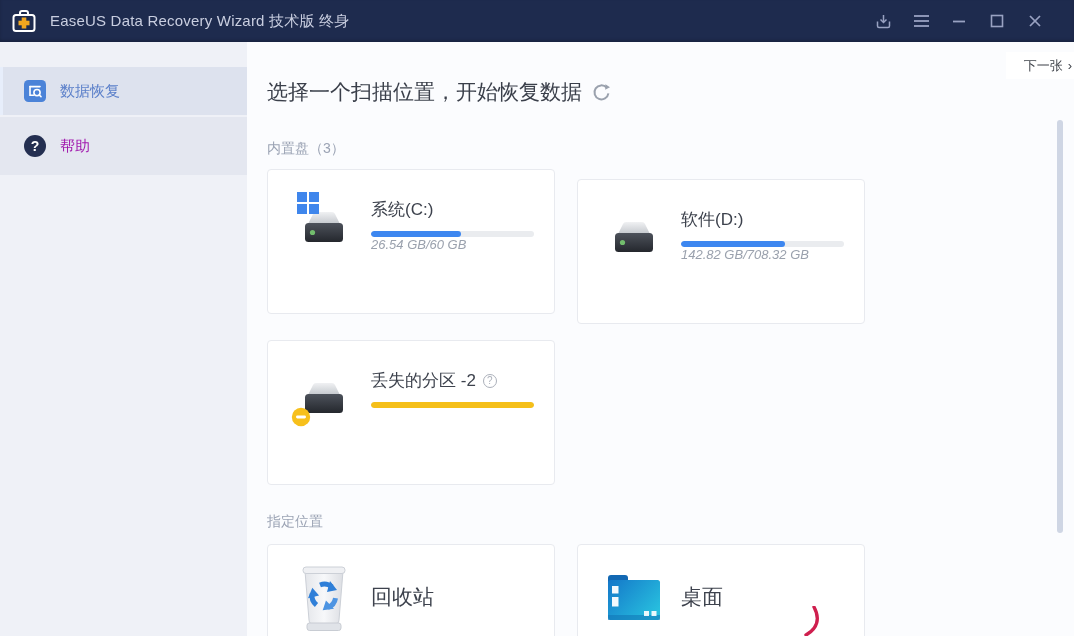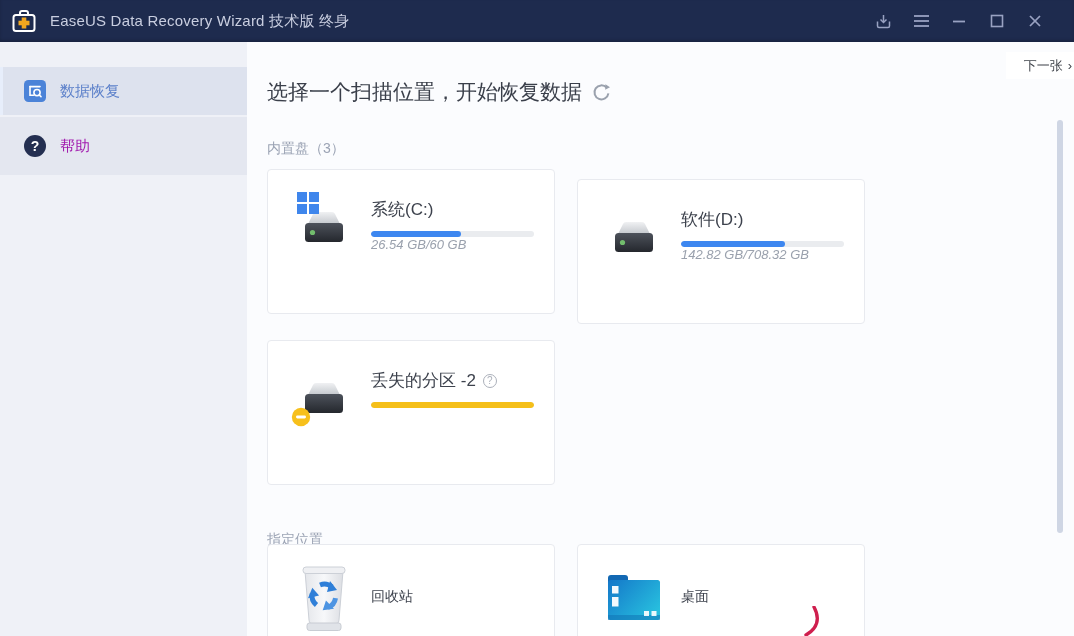--- a/index.html
+++ b/index.html
@@ -44,21 +44,21 @@
   }
 
   
   .main { position:absolute; left:247px; top:42px; width:827px; height:460px; background:#fbfcfe; }
   .heading-row { position:absolute; left:20px; top:36px; display:flex; align-items:center; }
   .heading { font-size:21px; color:#3a3f4a; }
   .refresh { margin-left:10px; width:19px; height:19px; display:inline-flex; cursor:pointer; }
 
   .section-label { position:absolute; left:20px; font-size:14px; color:#9ba3b4; }
   .label-disks { top:98px; }
-  .label-locations { top:489px; }
+  .label-locations { top:471px; }
 
   .card {
     position:absolute; width:288px; height:145px; background:#ffffff;
     border:1px solid #e8eaef; border-radius:4px; cursor:pointer;
   }
   .card-1 { left:20px;  top:127px; }
   .card-2 { left:330px; top:137px; }
   .card-3 { left:20px;  top:298px; }
   .card-4 { left:20px;  top:502px; height:150px; }
   .card-5 { left:330px; top:502px; height:150px; }
@@ -75,21 +75,21 @@
     margin-left:7px; width:14px; height:14px; border-radius:50%;
     border:1px solid #abb0ba; color:#abb0ba; font-size:10px;
     display:inline-flex; align-items:center; justify-content:center; flex:0 0 14px;
   }
   .bar { margin-top:10px; width:100%; height:6px; border-radius:3px; background:#eaecef; overflow:hidden; }
   .bar-fill { height:100%; border-radius:3px; }
   .card-sub { margin-top:0; font-size:13px; color:#9aa1ad; white-space:nowrap;font-style:italic; }
 
   .loc-inner { display:flex; align-items:center; padding:16px 20px 0 25px; }
   .loc-icon-wrap { width:62px; height:72px; flex:0 0 62px; margin-right:16px; display:flex; align-items:center; justify-content:center; }
-  .loc-label { font-size:14px; color:#3d424d; }
+  .loc-label { font-size:21px; color:#3d424d; }
 
   
   .next-overlay {
     position:absolute; right:0; top:52px; width:68px; height:27px; background:#ffffff;
     display:flex; align-items:center; justify-content:flex-end; padding-right:2px;
     font-size:13px; color:#3f434a; cursor:pointer; z-index:5;
   }
   .next-chevron { margin-left:5px; font-size:13px; color:#3f434a; }
   .scroll-thumb {
     position:absolute; left:1057px; top:120px; width:6px; height:413px;

